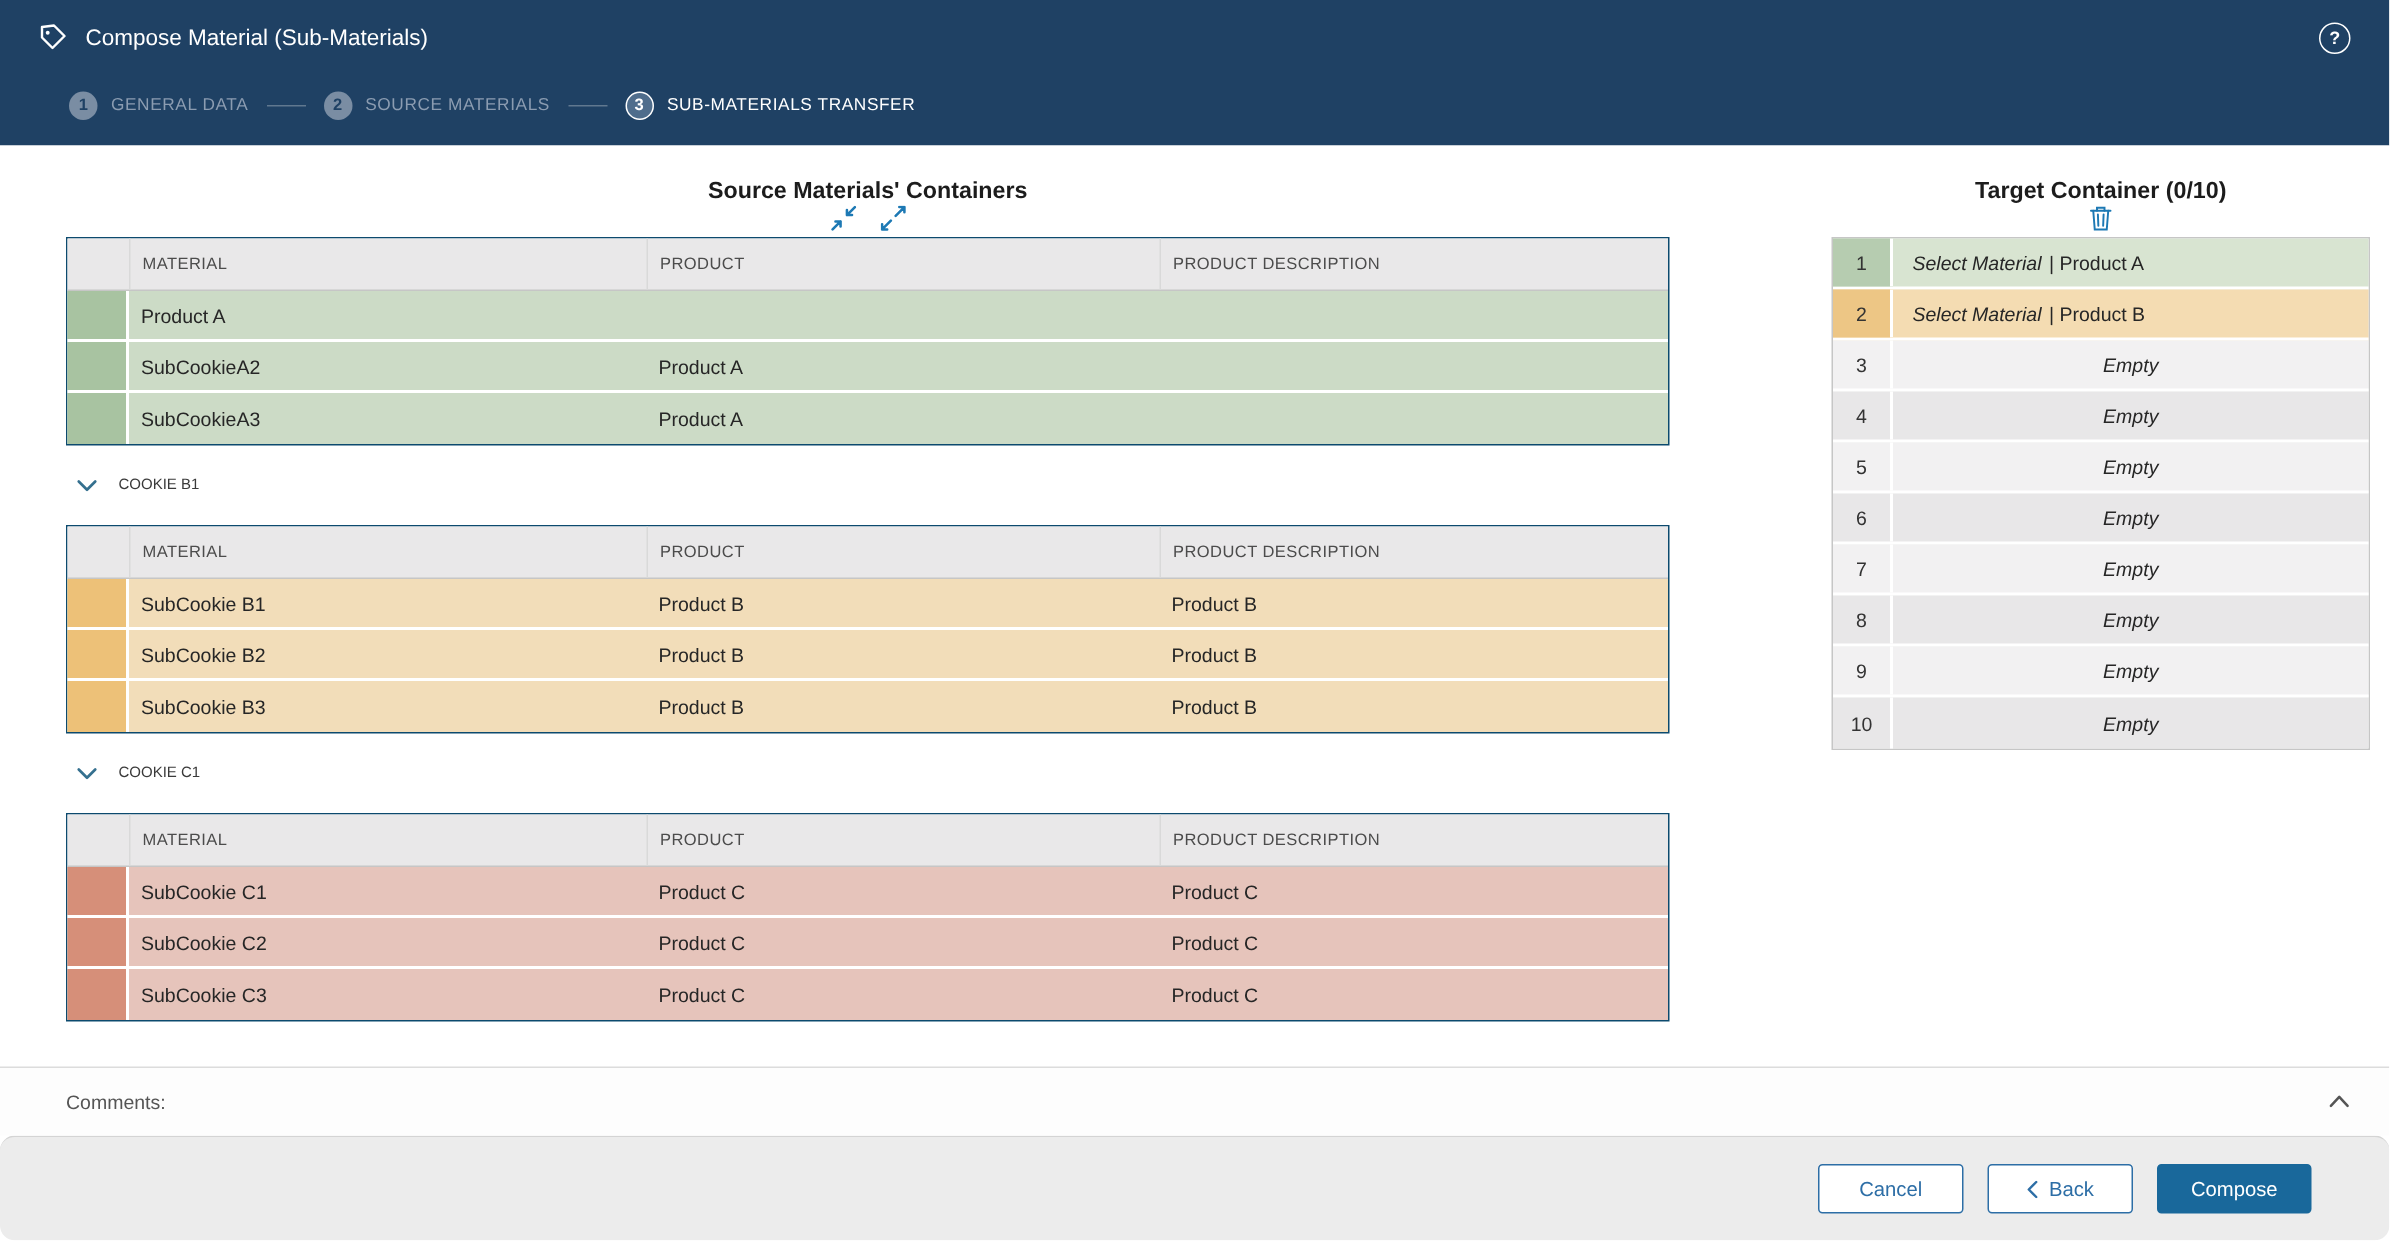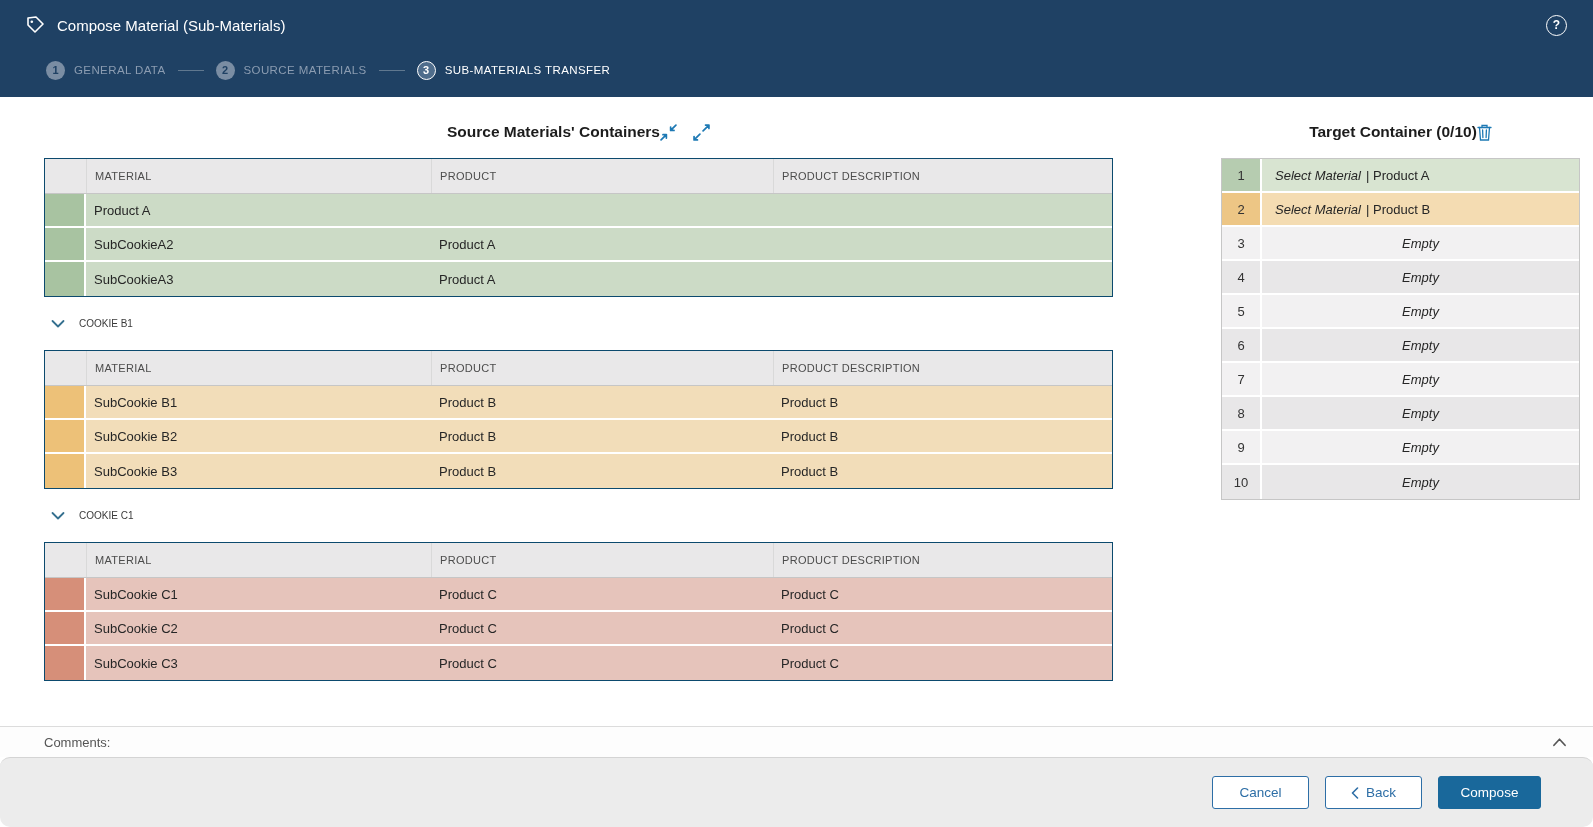--- a/index.html
+++ b/index.html
@@ -23,21 +23,21 @@
   .step-label { font-size:11.5px; color:#8b9cb1; letter-spacing:.4px; }
   .step.active .step-circle { background:#4f6d8c; border:1.5px solid #fff; color:#fff; }
   .step.active .step-label { color:#fff; }
   .connector { width:26px; height:1px; background:#60788f; margin:0 12px; }
 
   
   .main { position:absolute; top:97px; left:0; right:0; height:629px; background:#fff; }
   .source-panel { position:absolute; left:44px; top:22px; width:1069px; }
   .target-panel { position:absolute; left:1221px; top:22px; width:359px; }
 
-  .panel-head { display:flex; align-items:center; justify-content:center; height:26px; margin-bottom:13px; }
+  .panel-head { display:flex; align-items:center; justify-content:space-between; height:26px; margin-bottom:13px;flex-direction:column; }
   .panel-head h2 { font-size:15.5px; font-weight:bold; color:#1c1c1c; }
   .head-icons { display:flex; gap:16px; align-items:center; }
   .head-icons span, .trash { cursor:pointer; display:flex; align-items:center; }
 
   
   .tbl { border:1px solid #0c4a6e; background:#fff; }
   .thead { display:grid; grid-template-columns:41px 345px 342px 1fr; height:35px; background:#e9e8e9;
            border-bottom:1px solid #c6c6c6; }
   .th { font-size:11px; color:#4c4c4c; display:flex; align-items:center; padding-left:8px;
         letter-spacing:.3px; border-left:1px solid #d9d9d9; }
@@ -62,21 +62,21 @@
   .tcell { display:flex; align-items:center; font-size:13px; color:#262626; }
   .tcell.filled { padding-left:13px; gap:5px; }
   .ital { font-style:italic; }
   .tcell.empty { justify-content:center; font-style:italic; }
   .trow.slot-green  { background:#d8e4d1; } .trow.slot-green  .tnum { background:#b6ccb0; }
   .trow.slot-orange { background:#f4dcb2; } .trow.slot-orange .tnum { background:#edc685; }
   .trow.e-odd  { background:#f2f1f2; }
   .trow.e-even { background:#e8e7e8; }
 
   
-  .comments { position:absolute; bottom:70px; left:0; right:0; height:31px; background:#fdfdfd;
+  .comments { position:absolute; bottom:70px; left:0; right:0; height:46px; background:#fdfdfd;
               border-top:1px solid #dcdcdc; display:flex; align-items:center; justify-content:space-between;
               padding:0 26px 0 44px; color:#555; font-size:13px; cursor:pointer; }
   .footer { position:absolute; bottom:0; left:0; right:0; height:70px; background:#ececec;
             border-top:1px solid #d4d4d4; display:flex; align-items:center; justify-content:flex-end;
             gap:16px; padding-right:52px;border-radius:10px; }
   .btn { height:33px; min-width:97px; border-radius:3px; font-size:13.5px; font-family:inherit;
          display:inline-flex; align-items:center; justify-content:center; gap:7px; padding:0 18px; cursor:pointer; }
   .btn.ghost { background:#fff; border:1px solid #2d6ea6; color:#2d6ea6; }
   .btn.primary { background:#19689b; border:1px solid #19689b; color:#fff; min-width:103px; }
 </style>

